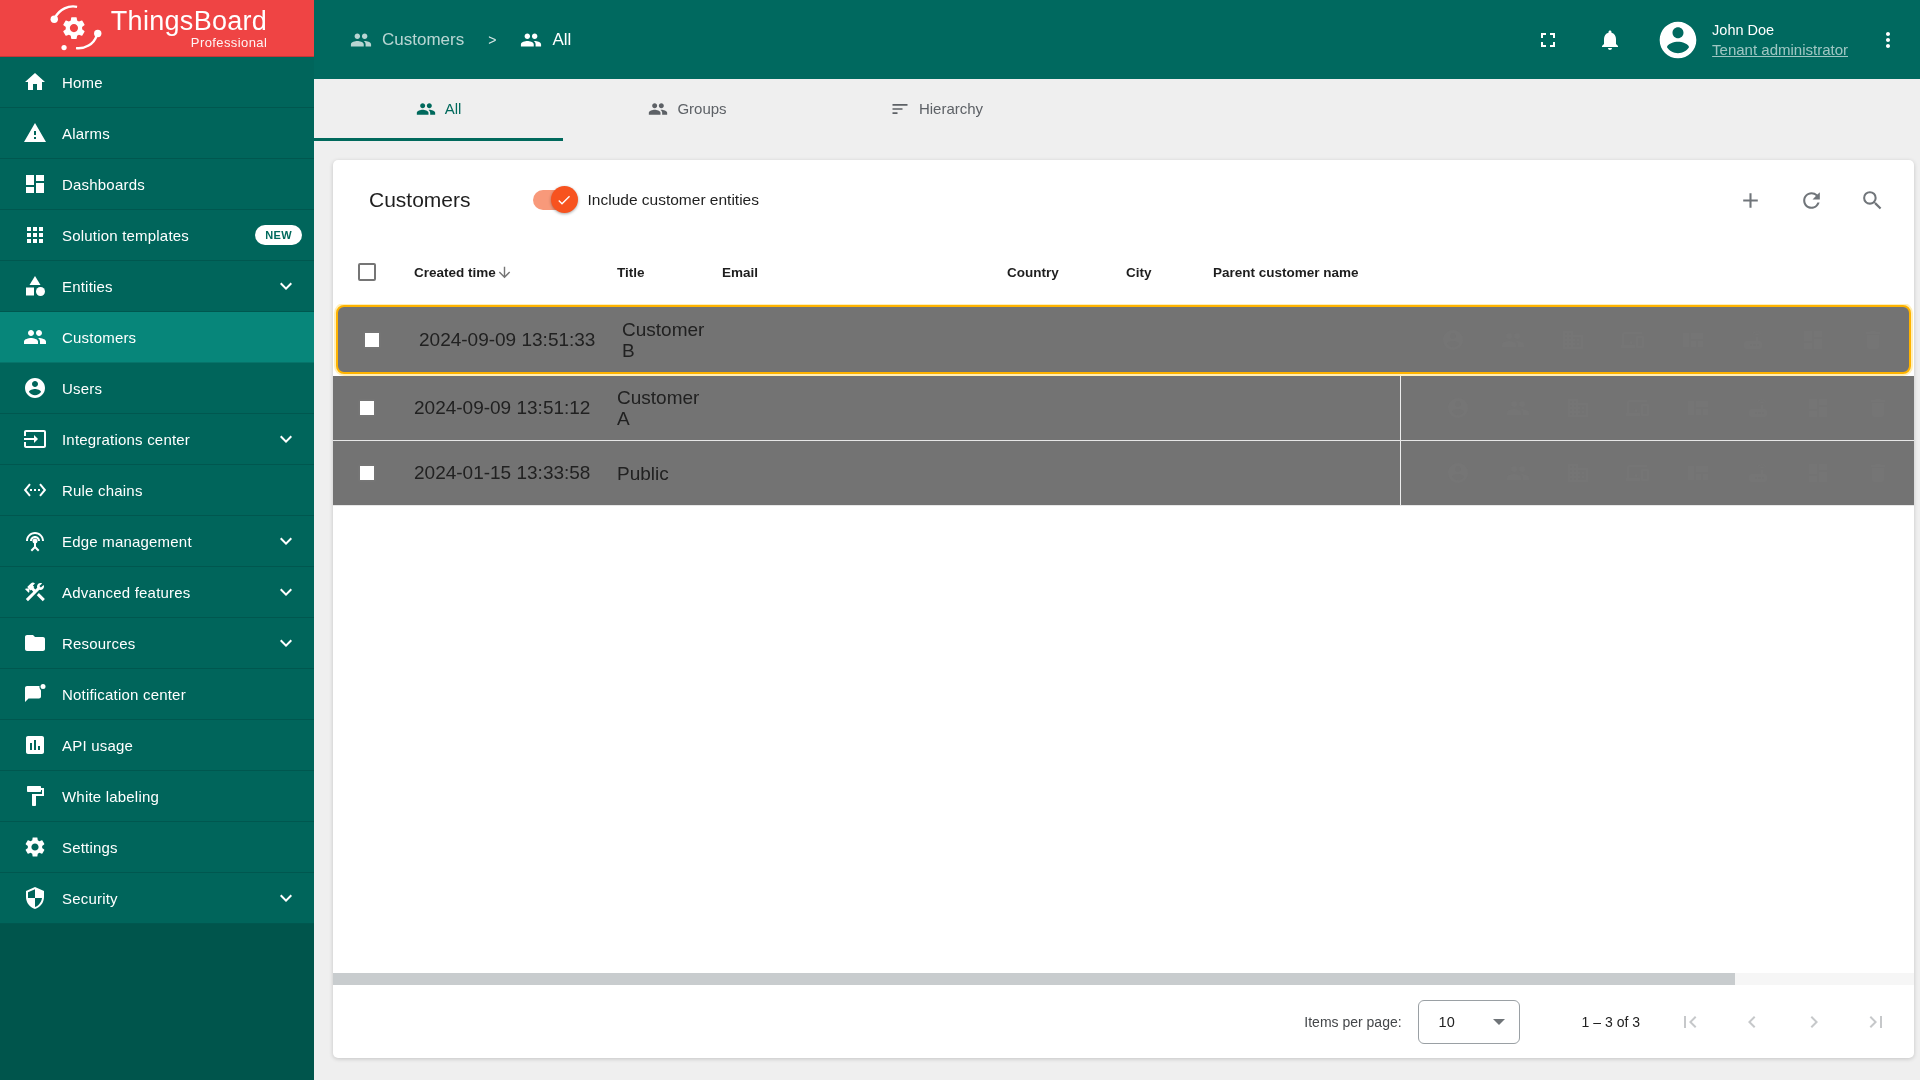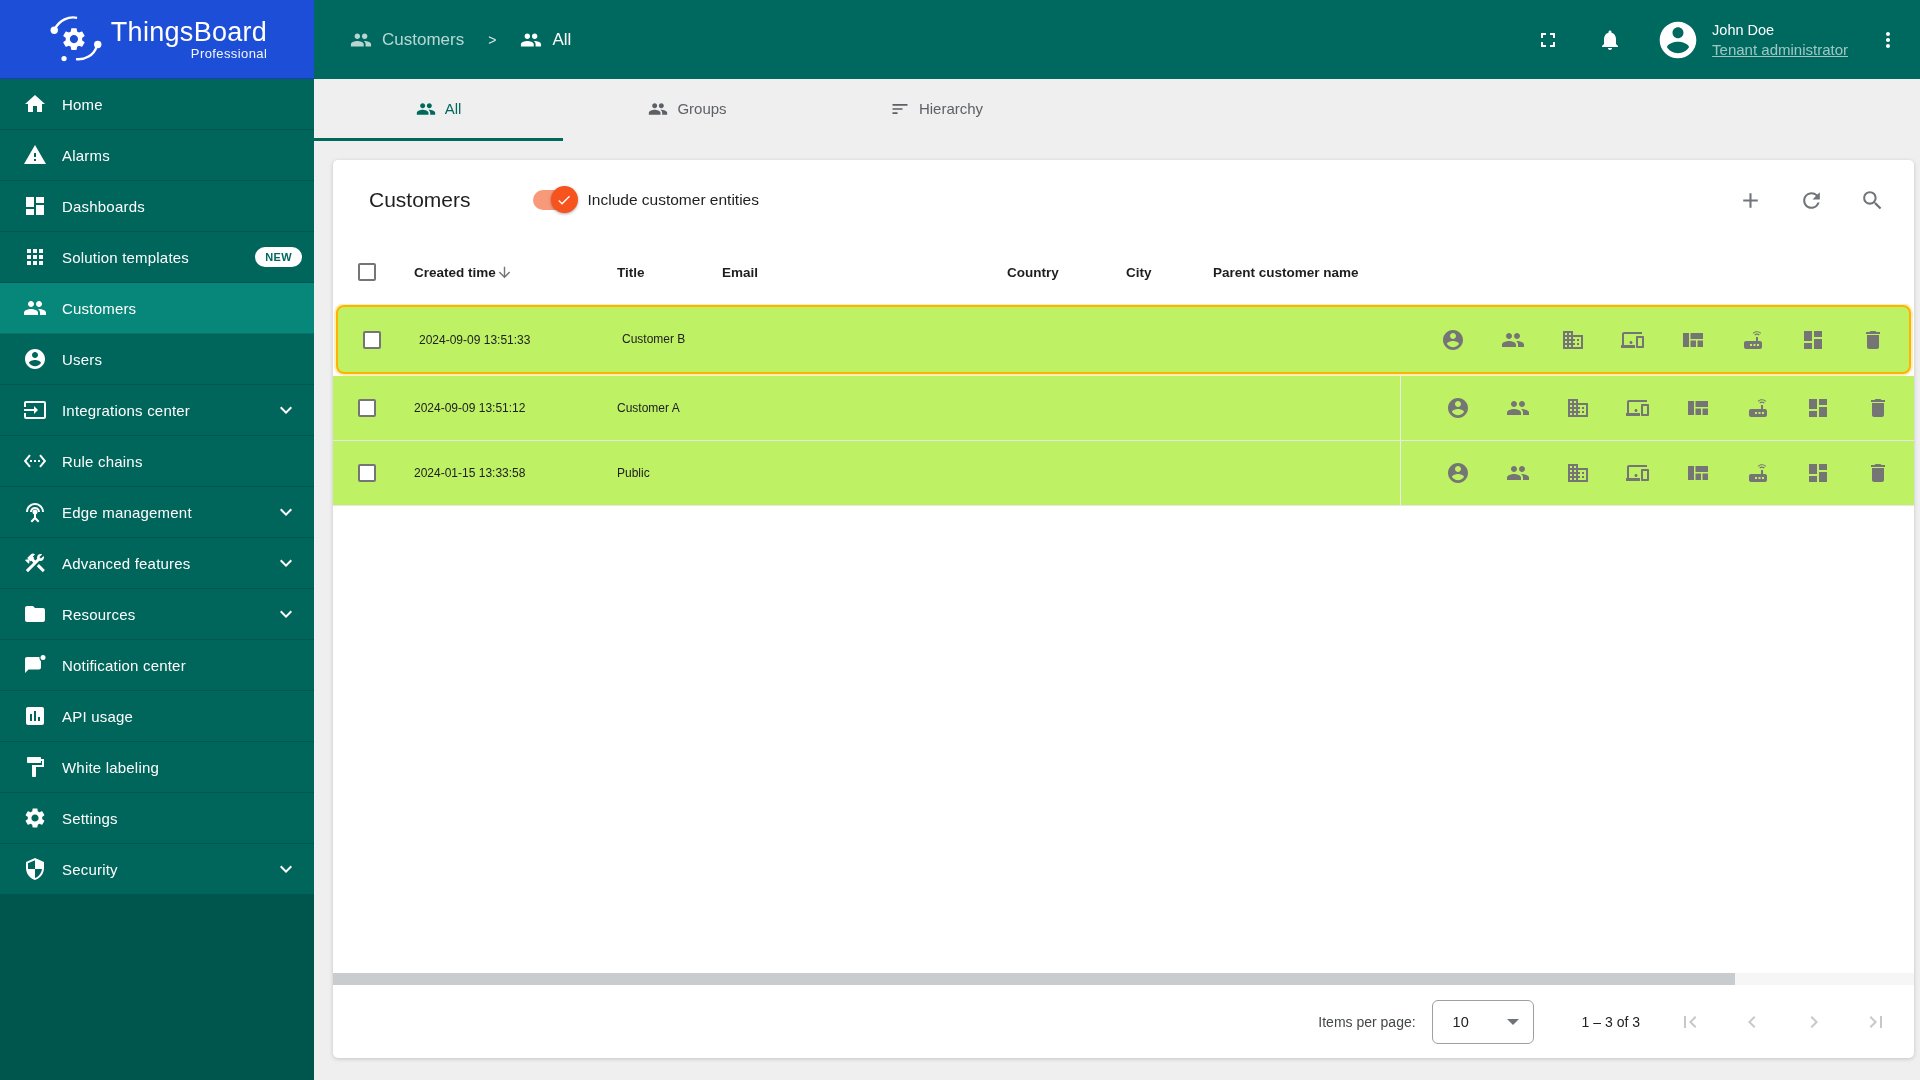--- a/index.html
+++ b/index.html
@@ -3,21 +3,21 @@
 <meta charset="utf-8">
 <style>
   * { box-sizing: border-box; margin: 0; padding: 0; }
   html,body { width:1920px; height:1080px; overflow:hidden; }
   body { display:flex; font-family:"Liberation Sans", sans-serif; background:#efefef; }
   svg { display:block; }
   .i { fill:currentColor; }
 
   
   .sidebar { width:314px; min-width:314px; height:1080px; background:#00554c; display:flex; flex-direction:column; color:#fff; }
-  .logo-area { height:79px; background:#1d4ed8; display:flex; align-items:center; justify-content:center; gap:6px; border-bottom:1px solid rgba(0,0,0,.18); }
+  .logo-area { height:57px; background:#ef4444; display:flex; align-items:center; justify-content:center; gap:6px; border-bottom:1px solid rgba(0,0,0,.18); }
   .logo-text { display:flex; flex-direction:column; }
   .logo-title { font-size:27px; font-weight:400; letter-spacing:.3px; }
   .logo-sub { font-size:13px; text-align:right; margin-top:-2px; opacity:.95; letter-spacing:.4px; }
   .nav { display:flex; flex-direction:column; }
   .nav-item { position:relative; height:51px; background:#00655b; display:flex; align-items:center; gap:15px; padding-left:23px; border-bottom:1px solid rgba(0,0,0,.13); cursor:pointer; }
   .nav-item .nicon { width:24px; height:24px; color:#fff; flex:none; }
   .nav-item .nlabel { font-size:15px; font-weight:500; letter-spacing:.2px; }
   .nav-item.selected { background:#07867a; }
   .chev { position:absolute; right:16px; width:24px; height:24px; color:#fff; }
   .new-badge { position:absolute; right:12px; background:#fff; color:#00695c; font-size:11px; font-weight:700; letter-spacing:.4px; padding:4px 10px; border-radius:12px; }
@@ -68,35 +68,35 @@
   .c-title { width:105px; }
   .c-email { width:285px; }
   .c-country { width:119px; }
   .c-city { width:87px; }
   .c-parent { width:194px; }
   .c-actions { flex:1; display:flex; align-items:center; justify-content:flex-end; padding-right:24px; height:100%; }
   .checkbox { width:18px; height:18px; border:2px solid #757575; border-radius:2px; background:#fff; cursor:pointer; }
   .sort-arrow { width:17px; height:17px; color:#757575; }
 
   .tbody { flex:1; display:flex; flex-direction:column; overflow:hidden; }
-  .trow { height:65px; flex:none; display:flex; align-items:center; font-size:12px; color:#212121; border-bottom:1px solid #e7e7e7; background:#bef264; }
+  .trow { height:65px; flex:none; display:flex; align-items:center; font-size:19px; color:#212121; border-bottom:1px solid #e7e7e7; background:#737373; }
   .trow .c-title { line-height:21px; }
   .trow.highlighted { height:69px; border:2.5px solid #ffb300; border-radius:8px; margin:1px 3px 2px 3px; box-shadow:0 0 0 2px rgba(255,196,0,.28); }
   .trow:not(.highlighted) .c-actions { border-left:1px solid #ececec; }
   .abtn { width:24px; height:24px; margin-left:36px; color:#757575; cursor:pointer; }
   .abtn svg { width:24px; height:24px; }
 
   
   .hscroll { height:12px; flex:none; background:#f6f6f6; }
   .hscroll-thumb { height:12px; width:88.7%; background:#c8ccce; cursor:pointer; }
   .tfooter { height:73px; flex:none; display:flex; align-items:center; justify-content:flex-end; padding-right:26px; color:#44474a; font-size:14px; }
   .ipp-select { width:102px; height:44px; border:1px solid #9aa0a4; border-radius:6px; margin-left:16px; display:flex; align-items:center; padding:0 14px 0 20px; cursor:pointer; color:#212121;gap:12px; }
   .ipp-value { flex:1; font-size:14.5px; }
   .caret-down { width:0; height:0; border-left:6px solid transparent; border-right:6px solid transparent; border-top:6px solid #6f7478; }
-  .range-label { margin-left:48px; color:#212121; }
+  .range-label { margin-left:62px; color:#212121; }
   .pgbtn { width:24px; height:24px; margin-left:38px; color:#c6c8ca; cursor:default; }
   .pgbtn:first-of-type { margin-left:44px; }
   .pgbtn svg { width:24px; height:24px; }
 </style>
 </head>
 <body>
 
 <aside class="sidebar">
   <div class="logo-area">
     <svg width="58" height="50" viewBox="0 0 52 46">
@@ -136,20 +136,31 @@
         </svg>
       <span class="nlabel">Dashboards</span>
     </div>
     <div class="nav-item">
       <svg class="i nicon" viewBox="0 0 24 24">
           <path d="M4 8h4V4H4v4zm6 12h4v-4h-4v4zm-6 0h4v-4H4v4zm0-6h4v-4H4v4zm6 0h4v-4h-4v4zm6-10v4h4V4h-4zm-6 4h4V4h-4v4zm6 6h4v-4h-4v4zm0 6h4v-4h-4v4z"></path>
         </svg>
       <span class="nlabel">Solution templates</span>
       <span class="new-badge">NEW</span>
     </div>
+    <div class="nav-item">
+      <svg class="i nicon" viewBox="0 0 24 24">
+          <path d="M12 2l-5.5 9h11L12 2z"></path>
+          <circle cx="17.5" cy="17.5" r="4.5"></circle>
+          <path d="M3 21.5h8v-8H3v8z"></path>
+        </svg>
+      <span class="nlabel">Entities</span>
+      <svg class="i chev" viewBox="0 0 24 24">
+          <path d="M16.59 8.59L12 13.17 7.41 8.59 6 10l6 6 6-6z"></path>
+        </svg>
+    </div>
     <div class="nav-item selected">
       <svg class="i nicon" viewBox="0 0 24 24">
           <path d="M16 11c1.66 0 2.99-1.34 2.99-3S17.66 5 16 5c-1.66 0-3 1.34-3 3s1.34 3 3 3zm-8 0c1.66 0 2.99-1.34 2.99-3S9.66 5 8 5C6.34 5 5 6.34 5 8s1.34 3 3 3zm0 2c-2.33 0-7 1.17-7 3.5V19h14v-2.5c0-2.33-4.67-3.5-7-3.5zm8 0c-.29 0-.62.02-.97.05 1.16.84 1.97 1.97 1.97 3.45V19h6v-2.5c0-2.33-4.67-3.5-7-3.5z"></path>
         </svg>
       <span class="nlabel">Customers</span>
     </div>
     <div class="nav-item">
       <svg class="i nicon" viewBox="0 0 24 24">
           <path d="M12 2C6.48 2 2 6.48 2 12s4.48 10 10 10 10-4.48 10-10S17.52 2 12 2zm0 3c1.66 0 3 1.34 3 3s-1.34 3-3 3-3-1.34-3-3 1.34-3 3-3zm0 14.2c-2.5 0-4.71-1.28-6-3.22.03-1.99 4-3.08 6-3.08 1.99 0 5.97 1.09 6 3.08-1.29 1.94-3.5 3.22-6 3.22z"></path>
         </svg>

